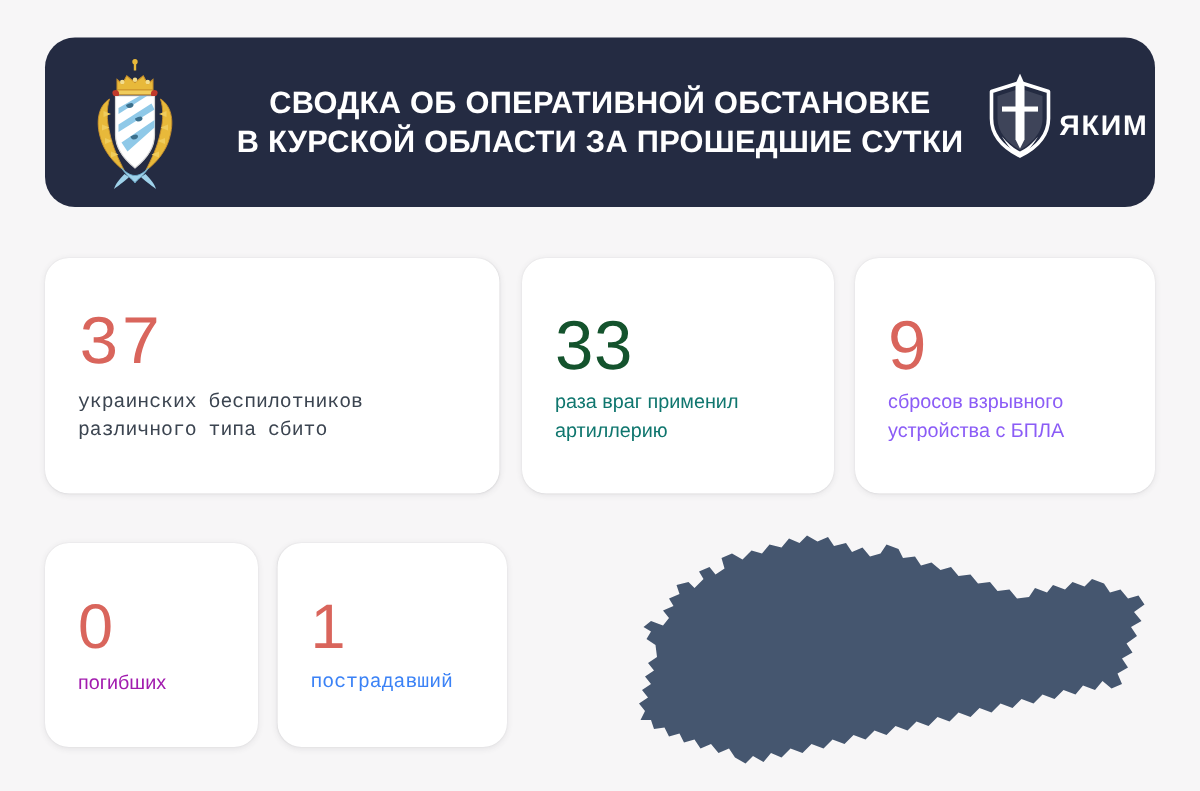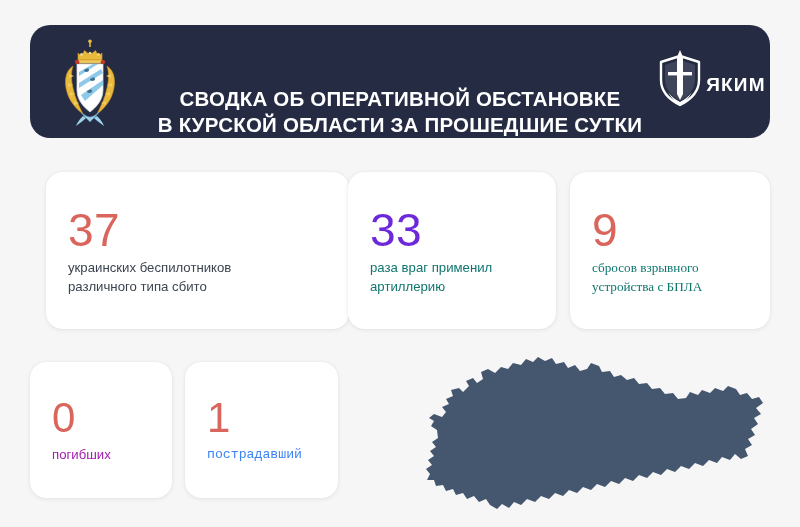--- a/index.html
+++ b/index.html
@@ -103,21 +103,21 @@
   }
   .card-label {
     color: #3b4450;
     font-size: 13.2px;
     line-height: 18.5px;
     margin-top: 4px;
     white-space: pre-line;
   }
 
   
-  #card-drones   { left: 46px;  top: 172px; width: 303px; height: 157px; }
+  #card-drones   { left: 30px;  top: 172px; width: 303px; height: 157px; font-family: Liberation Mono, monospace; }
   #card-artillery{ left: 348px; top: 172px; width: 208px; height: 157px; }
   #card-drops    { left: 570px; top: 172px; width: 200px; height: 157px; }
 
   
   #card-killed   { left: 30px;  top: 362px; width: 142px; height: 136px; }
   #card-injured  { left: 185px; top: 362px; width: 153px; height: 136px; }
 
   #card-killed .card-inner,
   #card-injured .card-inner { padding: 0 22px; }
   #card-killed .card-value,
@@ -131,21 +131,21 @@
     left: 425px;
     top: 352px;
     width: 345px;
     height: 165px;
   }
   .map-region svg { display: block; width: 100%; height: 100%; }
 </style>
 </head>
 <body style="background: rgb(247, 246, 247);">
 
-<div class="header-banner" style="background: rgb(36, 43, 66); align-items: flex-end;">
+<div class="header-banner" style="background: rgb(36, 43, 66);">
 
   <div class="emblem-wrap">
     <svg width="62" height="88" viewBox="0 0 62 88" aria-hidden="true">
 
       <path d="M31 4 L31 9" stroke="#e8b93a" stroke-width="1.6"></path>
       <circle cx="31" cy="3.2" r="1.8" fill="#e8b93a"></circle>
       <path d="M19 22 L19 15 L22.5 18 L25.5 12.5 L31 17 L36.5 12.5 L39.5 18 L43 15 L43 22 Z" fill="#e8b93a" stroke="#c9912b" stroke-width="0.7"></path>
       <path d="M19 22 h24 v3.2 h-24 Z" fill="#f0cc5c" stroke="#c9912b" stroke-width="0.6"></path>
       <circle cx="22.5" cy="16.6" r="1.5" fill="#f3dd8d"></circle>
       <circle cx="31" cy="15.2" r="1.5" fill="#f3dd8d"></circle>
@@ -203,30 +203,30 @@
 <div class="card" id="card-drones">
   <div class="card-inner">
     <div class="card-value" style="color: rgb(217, 101, 92);">37</div>
     <div class="card-label" style="color: rgb(59, 68, 80);">украинских беспилотников
 различного типа сбито</div>
   </div>
 </div>
 
 <div class="card" id="card-artillery">
   <div class="card-inner">
-    <div class="card-value" style="color: #6d28d9;">33</div>
+    <div class="card-value" style="color: #14532d;">33</div>
     <div class="card-label" style="color: #0f766e;">раза враг применил
 артиллерию</div>
   </div>
 </div>
 
 <div class="card" id="card-drops">
   <div class="card-inner">
     <div class="card-value" style="color: rgb(217, 101, 92);">9</div>
-    <div class="card-label" style="color: #0f766e; font-family: Liberation Serif, serif;">сбросов взрывного
+    <div class="card-label" style="color: #8b5cf6;">сбросов взрывного
 устройства с БПЛА</div>
   </div>
 </div>
 
 <div class="card" id="card-killed">
   <div class="card-inner">
     <div class="card-value" style="color: rgb(217, 101, 92);">0</div>
     <div class="card-label" style="color: #a21caf;">погибших</div>
   </div>
 </div>

